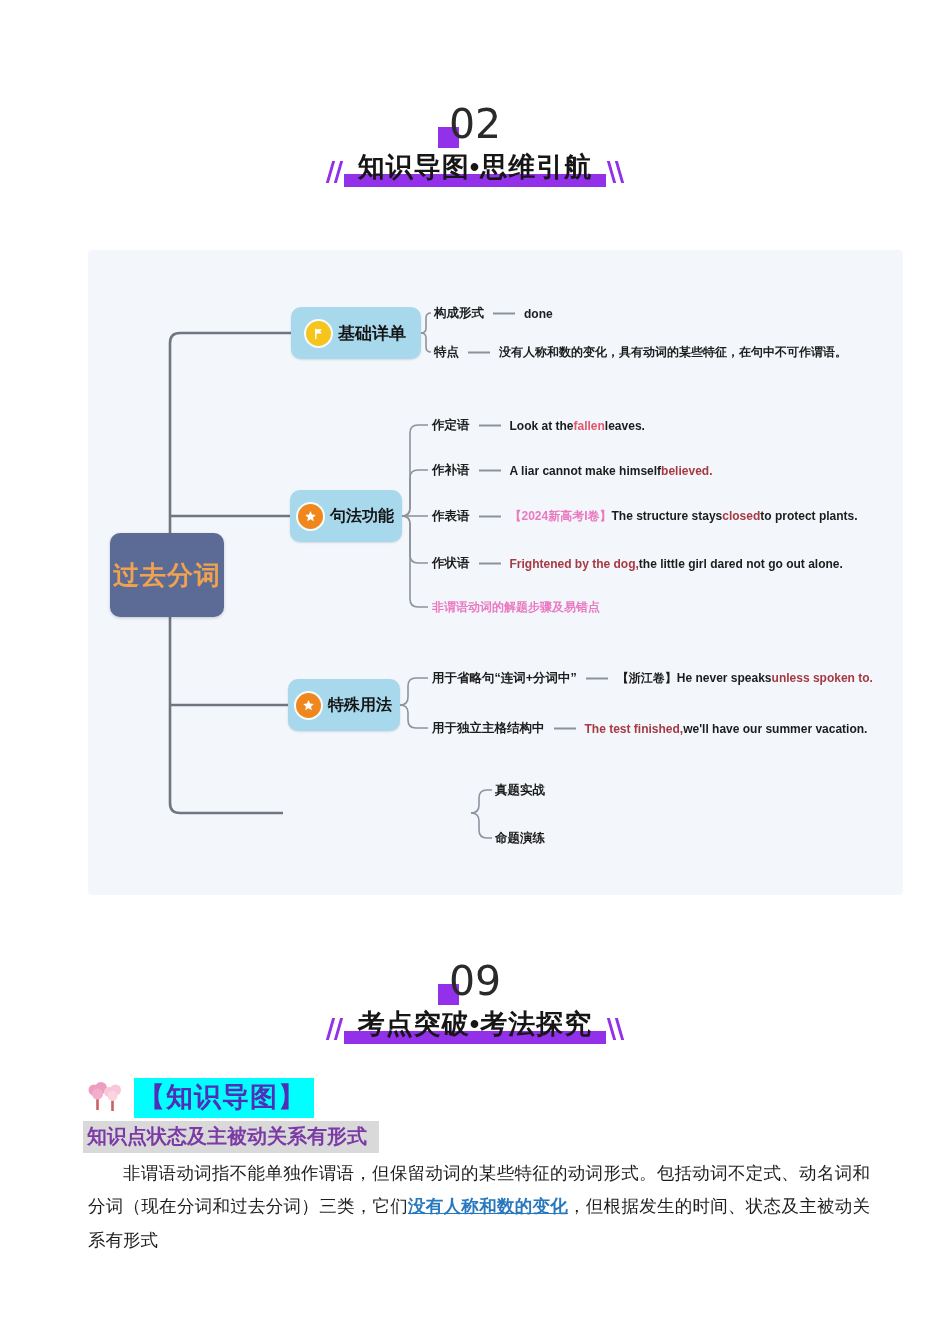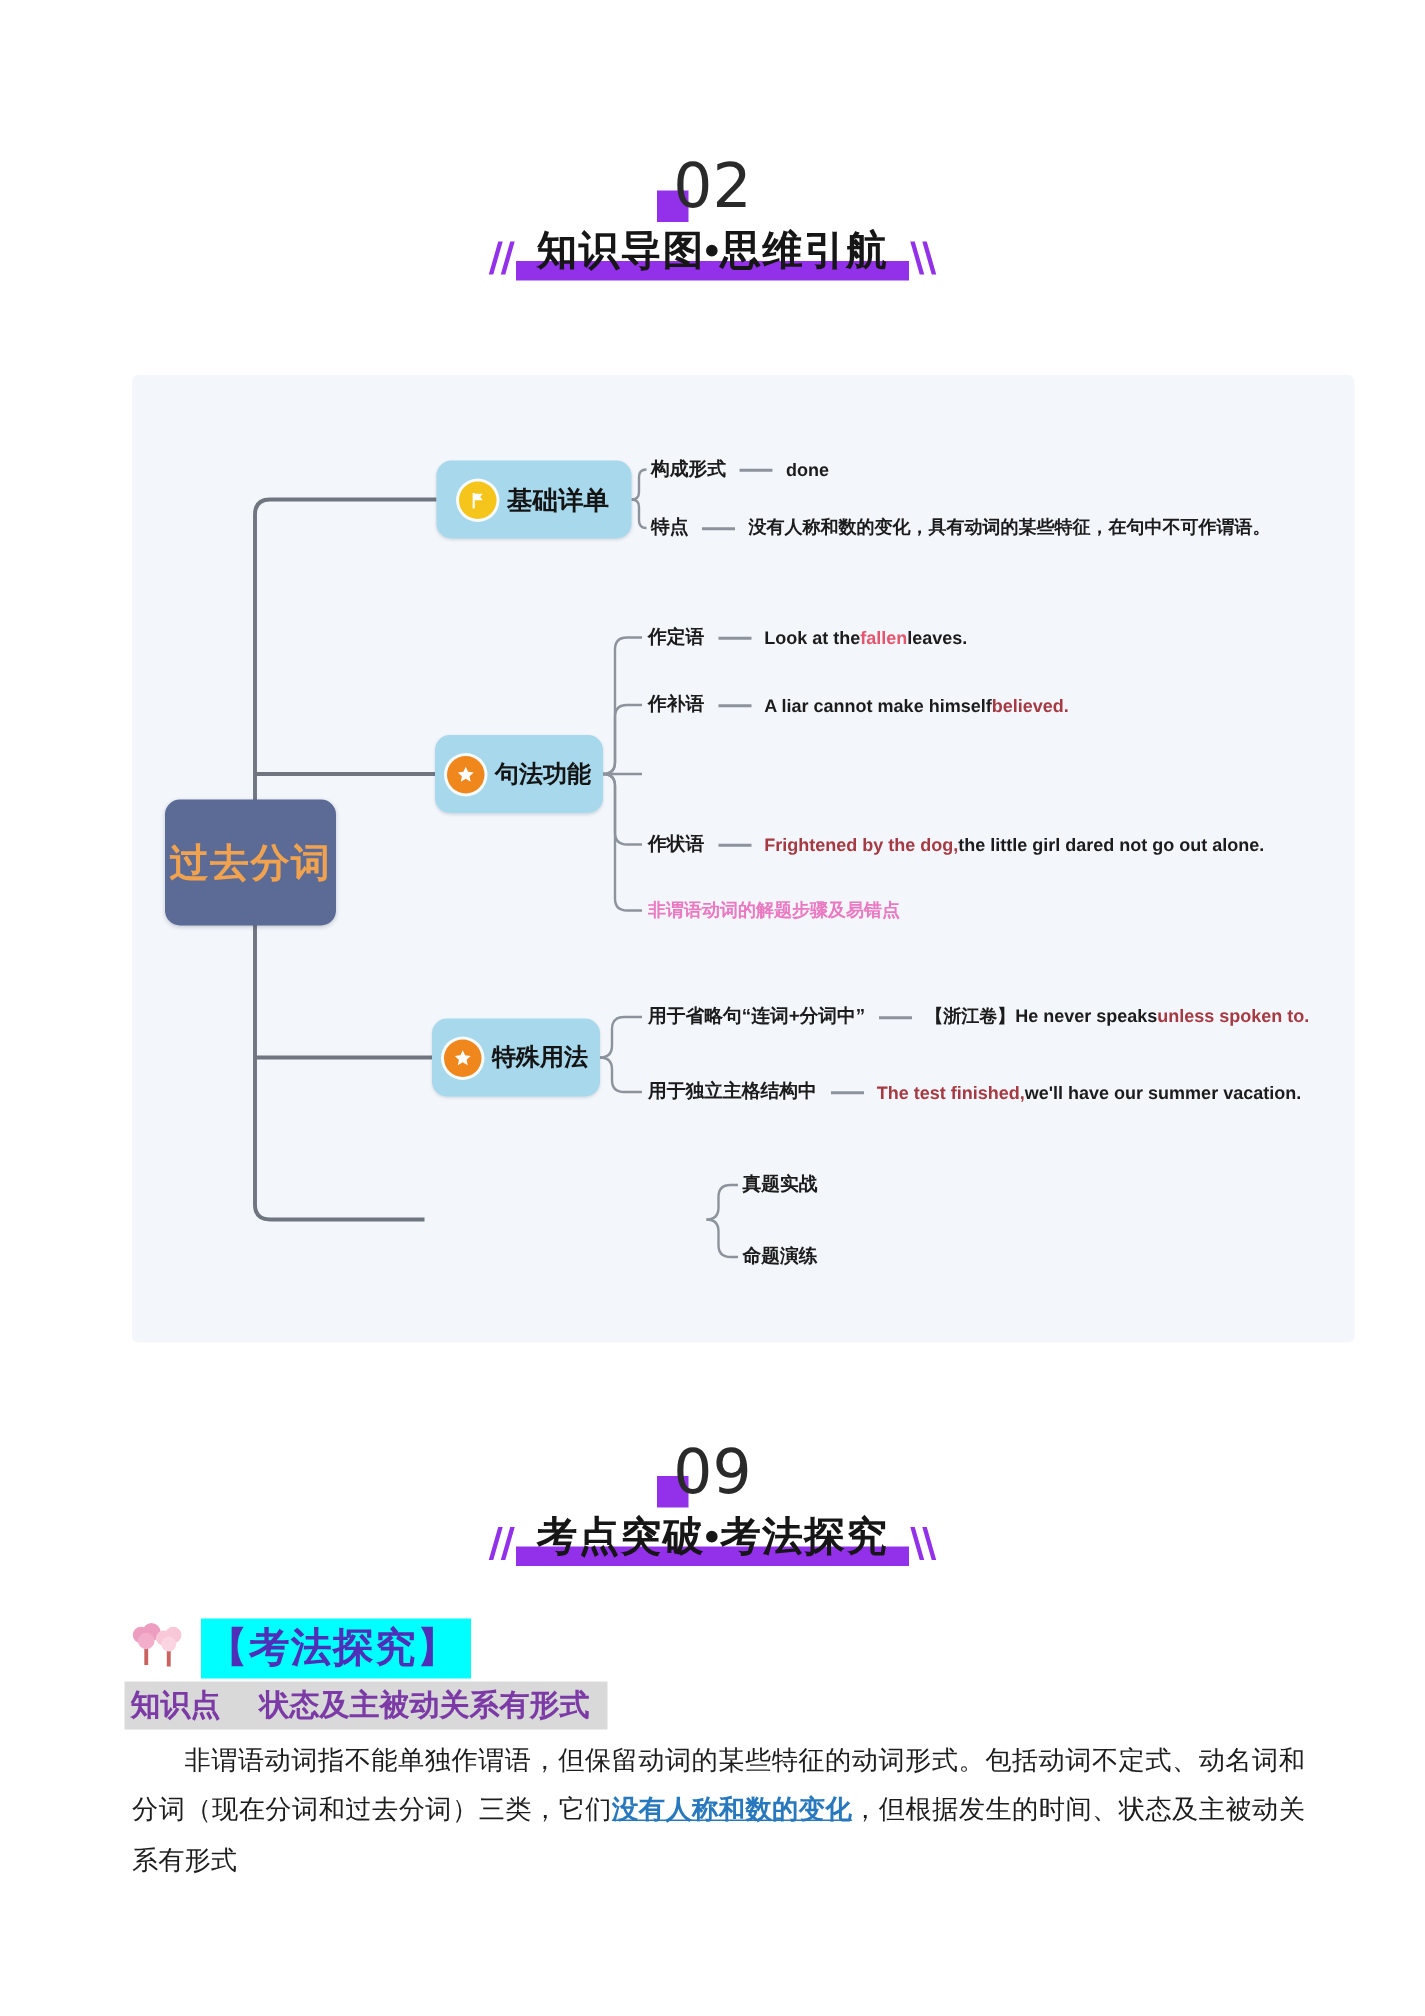--- a/index.html
+++ b/index.html
@@ -42,21 +42,21 @@
   .sg-red     { color:#a63a43; }
   .sg-redlight{ color:#e4566d; }
   .sg-pink    { color:#ea79c1; }
 
   
   .basics-row { position:absolute; left:86px; top:1078px; display:flex; align-items:center; gap:10px; }
   .basics-badge { background:#00ffff; color:#4f2eb8; font-size:27px; font-weight:800; padding:1px 8px 3px 4px; letter-spacing:1px; }
 
   .kp-row { position:absolute; left:83px; top:1121px; background:#d9d9d9; padding:2px 12px 3px 4px; }
   .kp-label, .kp-title { font-size:20px; font-weight:700; color:#7b3aa5; }
-  .kp-label { margin-right:26px; }
+  .kp-label { }
 
   .para { position:absolute; left:88px; top:1157px; width:782px; font-family:"Liberation Serif","DejaVu Serif",serif; font-size:17.5px; line-height:1.9; color:#1d1d1d; text-align:justify; text-indent:2em; }
   .para .sg-bluelink { color:#2878be; font-weight:bold; text-decoration:underline; }
   .para .sg-black { color:#1d1d1d; }
 </style>
 </head>
 <body>
 
 <div class="page">
 
@@ -154,20 +154,25 @@
 
     <div class="leaf" style="left:344px; top:175px;">
       <span class="leaf-label">作定语</span>
       <span class="leaf-dash"></span>
       <span class="leaf-text"><span class="sg-black">Look at the</span><span class="sg-redlight">fallen</span><span class="sg-black">leaves.</span></span>
     </div>
     <div class="leaf" style="left:344px; top:220px;">
       <span class="leaf-label">作补语</span>
       <span class="leaf-dash"></span>
       <span class="leaf-text"><span class="sg-black">A liar cannot make himself</span><span class="sg-red">believed.</span></span>
+    </div>
+    <div class="leaf" style="left:344px; top:266px;">
+      <span class="leaf-label">作表语</span>
+      <span class="leaf-dash"></span>
+      <span class="leaf-text"><span class="sg-pink">【2024新高考I卷】</span><span class="sg-black">The structure stays</span><span class="sg-red">closed</span><span class="sg-black">to protect plants.</span></span>
     </div>
     <div class="leaf" style="left:344px; top:313px;">
       <span class="leaf-label">作状语</span>
       <span class="leaf-dash"></span>
       <span class="leaf-text"><span class="sg-red">Frightened by the dog,</span><span class="sg-black">the little girl dared not go out alone.</span></span>
     </div>
     <div class="leaf" style="left:344px; top:357px;">
       <span class="leaf-text"><span class="sg-pink">非谓语动词的解题步骤及易错点</span></span>
     </div>
 
@@ -217,21 +222,21 @@
         <rect x="10.2" y="20" width="2.6" height="12" fill="#c9635f"></rect>
         <rect x="25.2" y="22" width="2.6" height="11" fill="#c9635f"></rect>
         <circle cx="8" cy="12" r="5.5" fill="#ed9ec0"></circle>
         <circle cx="15" cy="10" r="6" fill="#ed9ec0"></circle>
         <circle cx="11.5" cy="16" r="5.5" fill="#f3aecb"></circle>
         <circle cx="23" cy="14" r="5" fill="#f8c7d8"></circle>
         <circle cx="29.5" cy="12" r="5.5" fill="#f8c7d8"></circle>
         <circle cx="26.5" cy="18" r="5" fill="#fbd4e2"></circle>
       </svg>
     </span>
-    <span class="basics-badge">【考法探究】</span>
+    <span class="basics-badge">【知识导图】</span>
   </div>
 
   <div class="kp-row">
     <span class="kp-label">知识点</span><span class="kp-title">状态及主被动关系有形式</span>
   </div>
 
   <div class="para"><span class="sg-black">非谓语动词指不能单独作谓语，但保留动词的某些特征的动词形式。包括动词不定式、动名词和分词（现在分词和过去分词）三类，它们</span><span class="sg-bluelink">没有人称和数的变化</span><span class="sg-black">，但根据发生的时间、状态及主被动关系有形式</span></div>
 
 </div>
 

